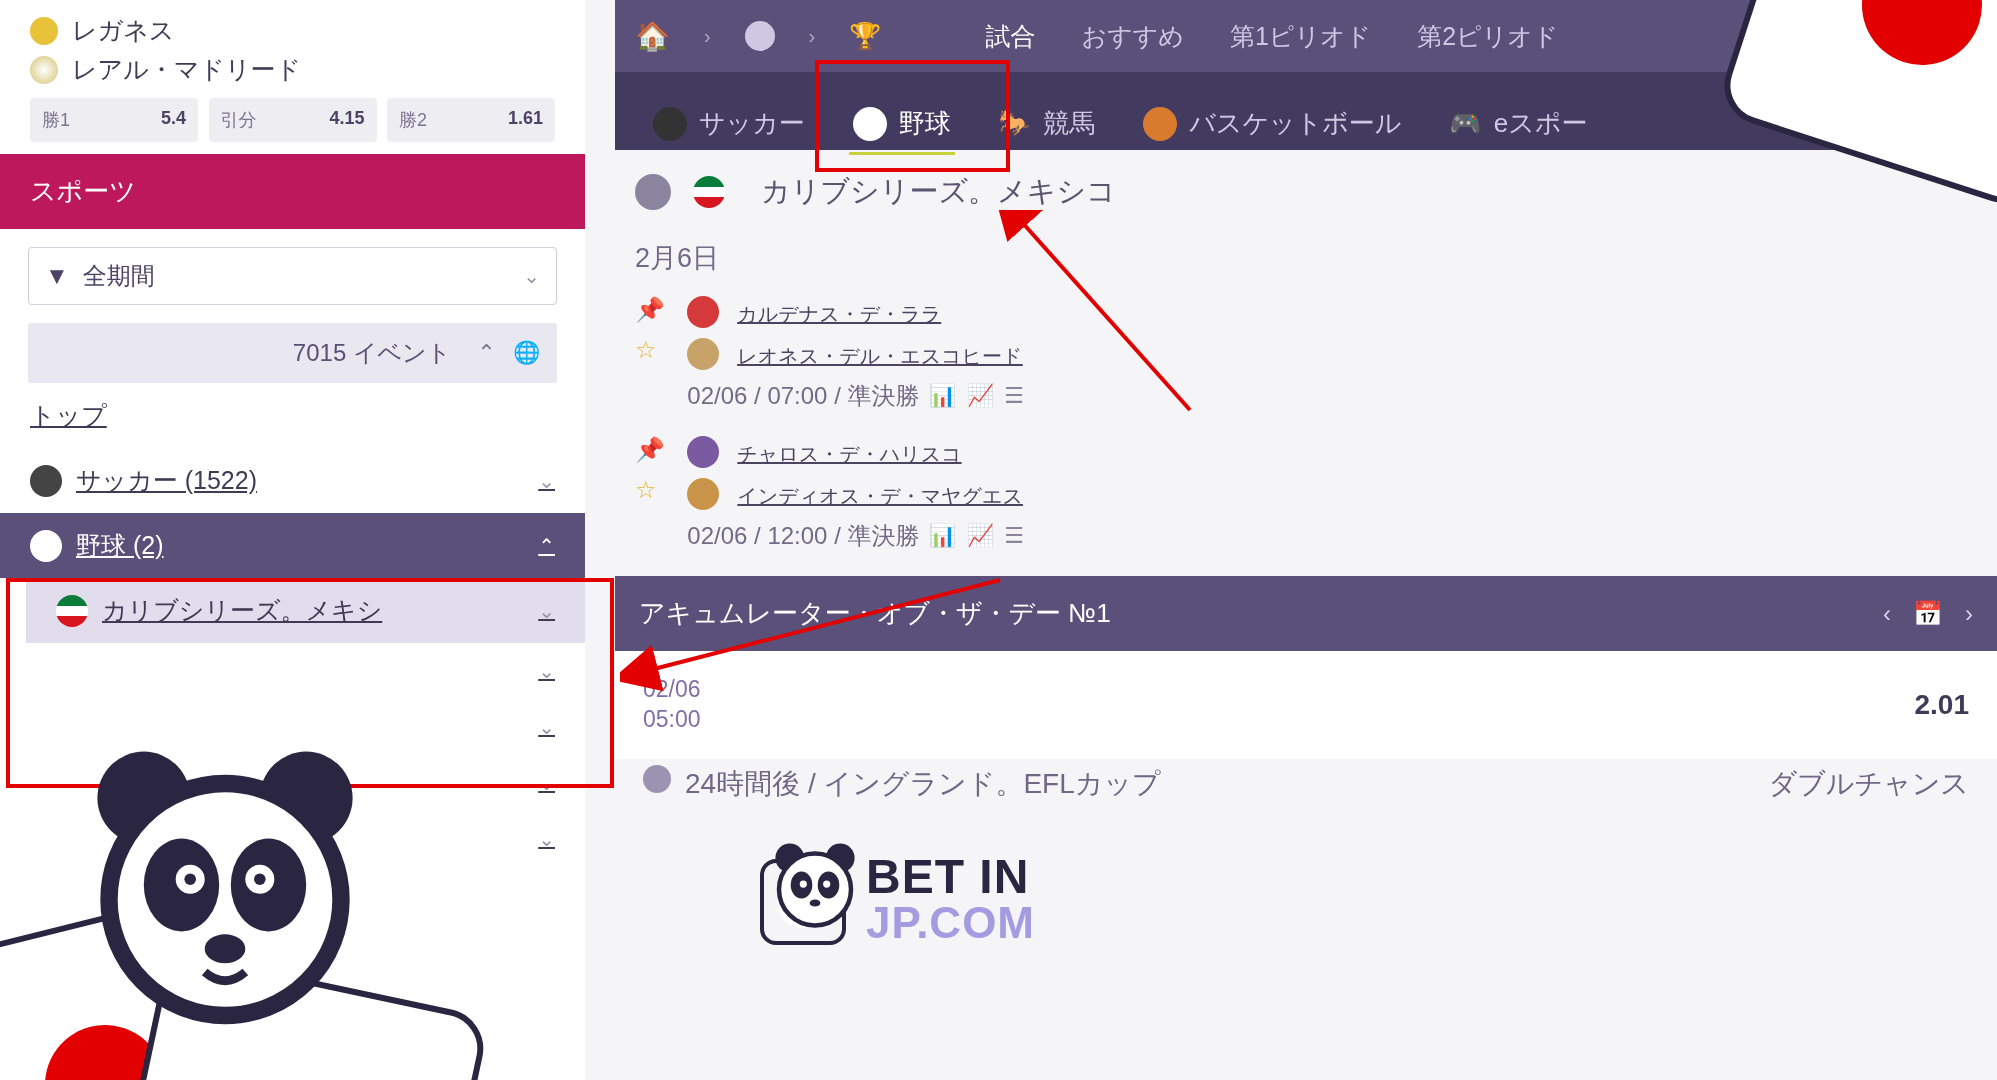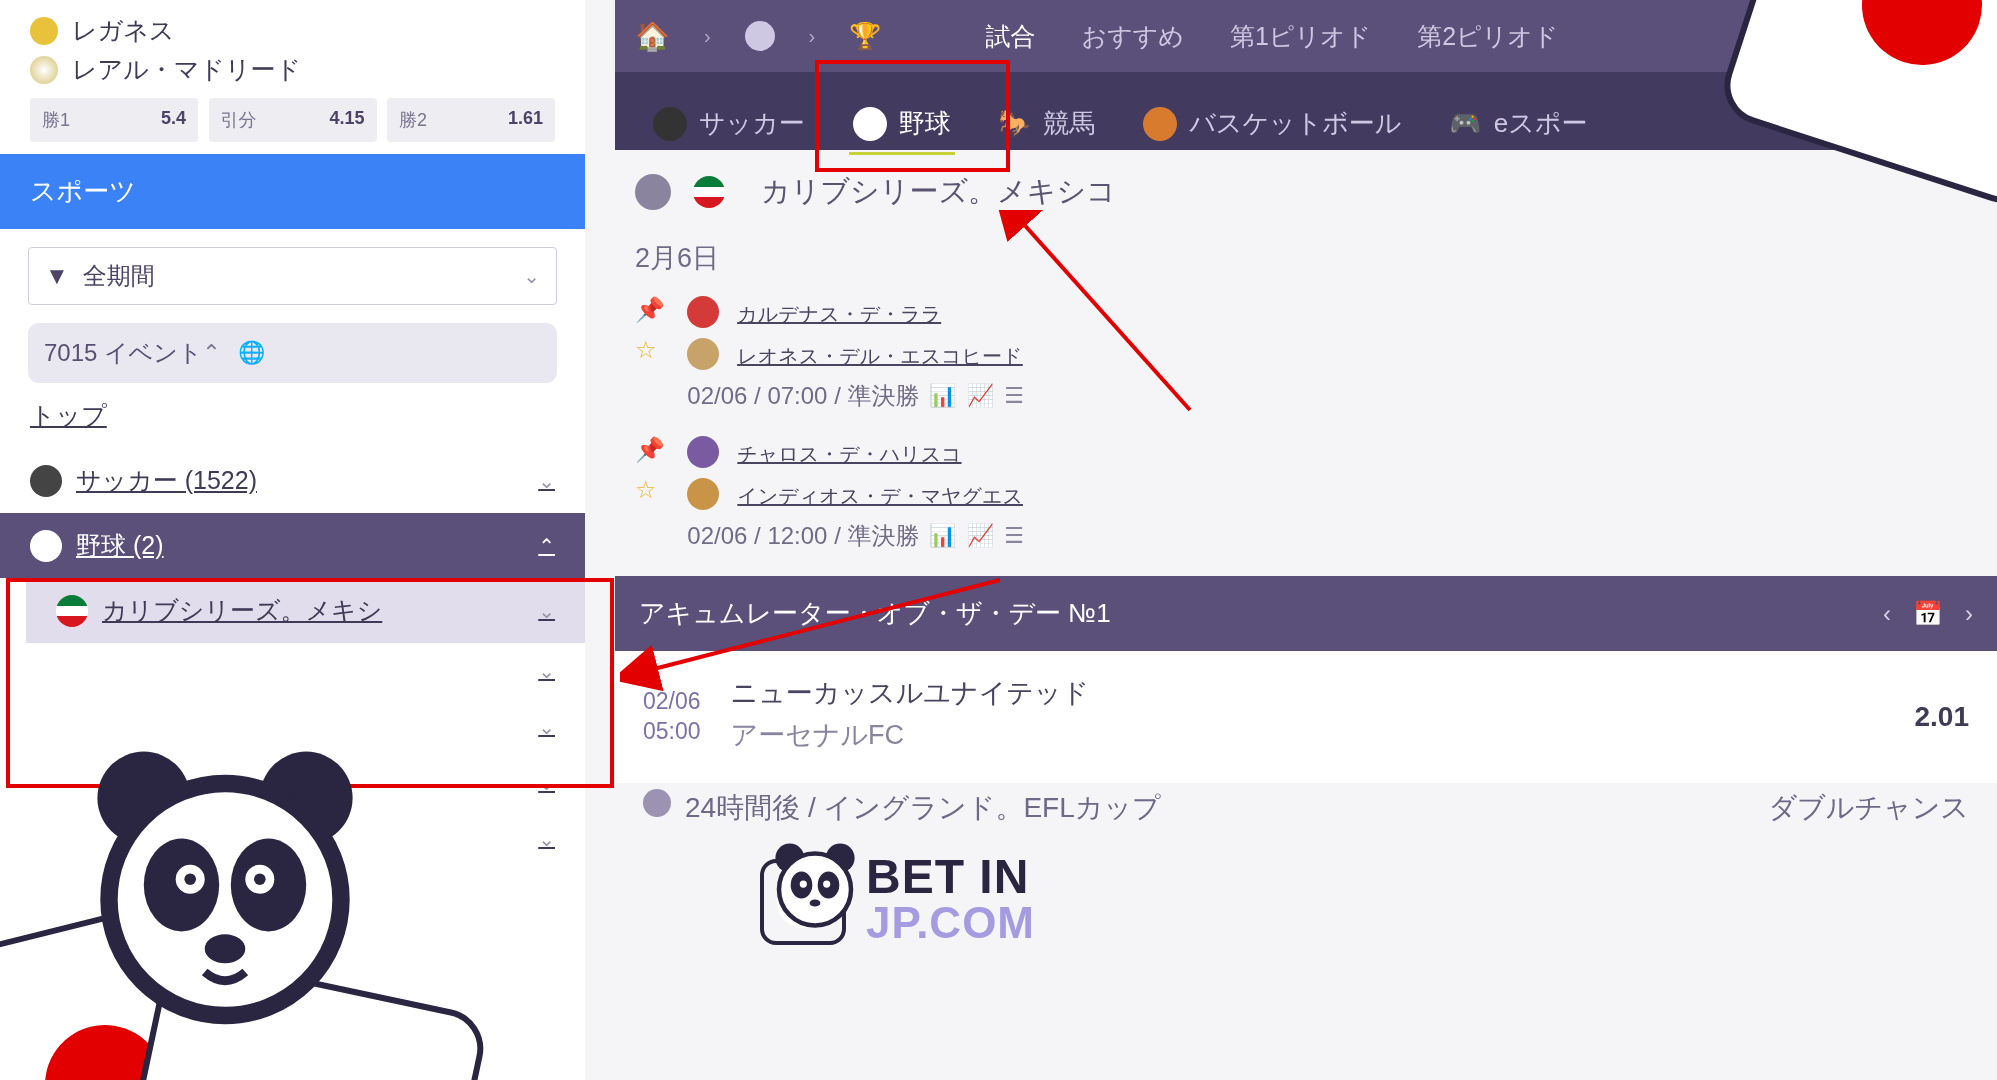--- a/index.html
+++ b/index.html
@@ -9,27 +9,27 @@
   .sidebar { width:585px; float:left; background:#fff; height:100%; }
   .match-card { padding:8px 30px 12px; }
   .team-row { display:flex; align-items:center; gap:14px; margin:6px 0; }
   .team-logo { width:28px; height:28px; border-radius:50%; display:inline-block; }
   .team-name { font-size:25px; color:#3f3a55; }
   .odds-row { display:flex; justify-content:space-between; margin-top:12px; }
   .odds-cell { width:32%; background:#eeedf2; border-radius:4px; padding:10px 12px; display:flex; justify-content:space-between; font-size:18px; color:#4c4366; }
   .odds-label { color:#7b7491; }
   .odds-val { font-weight:600; }
 
-  .section-header { background:#3b82f6; color:#fff; padding:20px 30px; font-size:26px; }
+  .section-header { background:#be185d; color:#fff; padding:20px 30px; font-size:26px; }
 
   .filter-wrap { padding:18px 28px; }
   .filter-select { border:1px solid #d0cedb; border-radius:4px; padding:12px 16px; display:flex; align-items:center; justify-content:space-between; color:#4c4366; font-size:24px;}
   .filter-left { display:flex; align-items:center; gap:14px; }
 
-  .events-count-row { width:calc(100% - 56px); margin:0 28px; background:#e9e7ef; border-radius:11px; padding:14px 16px; display:flex; justify-content:flex-start; align-items:center; color:#595074; font-size:24px;}
+  .events-count-row { width:calc(100% - 56px); margin:0 28px; background:#e9e7ef; border-radius:3px; padding:14px 16px; display:flex; justify-content:flex-end; align-items:center; color:#595074; font-size:24px;gap:26px;}
   .events-count-row .icons { color:#7b7491; display:flex; gap:18px; font-size:22px;}
 
   .sport-item { padding:16px 30px; display:flex; align-items:center; justify-content:space-between; font-size:25px; color:#3f3a55;text-decoration:underline; }
   .sport-item.plain { color:#3f3a55; }
   .sport-item.active { background:#5a507a; color:#fff; }
   .sport-item.sub { padding-left:30px; background:#e2ddec;margin-left:26px;}
   .sport-icon { width:32px; height:32px; border-radius:50%; display:inline-block; margin-right:14px; flex:0 0 auto;}
   .sport-left { display:flex; align-items:center; }
   .chev { color:#9892ab; font-size:20px; }
   .sport-item.active .chev { color:#fff; }
@@ -281,24 +281,20 @@
     <div class="acc-right">
       <span>‹</span>
       <span>📅</span>
       <span>›</span>
     </div>
   </div>
   <div class="acc-body">
     <div class="acc-time">
       <div>02/06</div>
       <div>05:00</div>
-    </div>
-    <div style="flex:1">
-      <div class="acc-team">ニューカッスルユナイテッド</div>
-      <div class="acc-team" style="color:#8b849e">アーセナルFC</div>
     </div>
     <div class="acc-odd">2.01</div>
   </div>
   <div class="acc-foot">
     <div><span class="ball-ico"></span><span>24時間後 / イングランド。EFLカップ</span></div>
     <span>ダブルチャンス</span>
   </div>
 
 </div>
 

